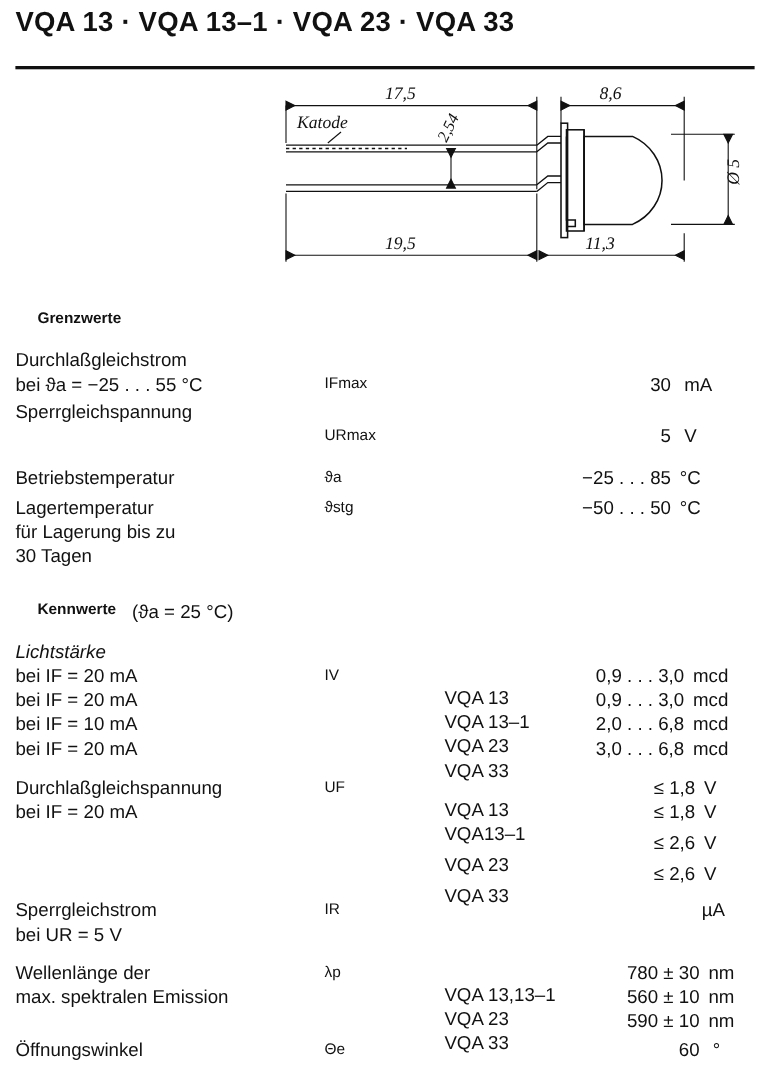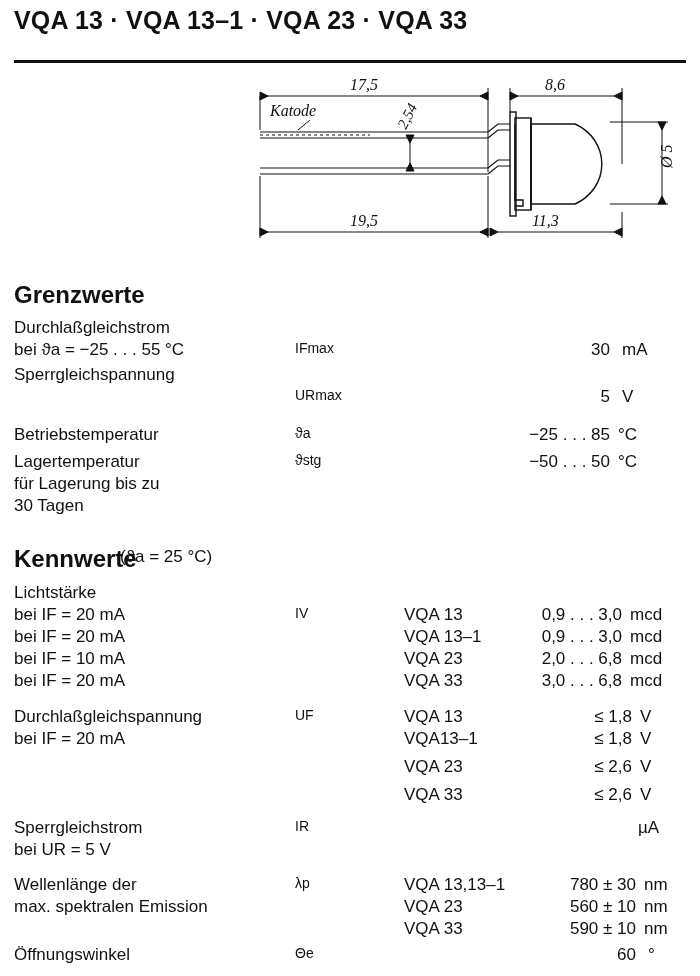--- a/index.html
+++ b/index.html
@@ -47,22 +47,23 @@
     left: 210px;
     top: 72px;
     width: 480px;
     height: 190px;
   }
   .drawing svg { display: block; }
 
   
   .section-heading {
     position: absolute;
-    font-size: 24px;
+    font-size: 14px;
     font-weight: bold;
+    margin-left: 20px;
   }
 
   
   .txt {
     position: absolute;
     font-size: 17px;
     line-height: 19px;
     white-space: nowrap;
   }
   .num-r {
@@ -78,20 +79,21 @@
   }
   .sym {
     position: absolute;
     font-size: 14px;
     white-space: nowrap;
   }
   .type {
     position: absolute;
     font-size: 17px;
     white-space: nowrap;
+    margin-top: 20px;
   }
 </style>
 </head>
 <body>
 
 <div class="page">
 
   <div class="doc-title">VQA 13 · VQA 13–1 · VQA 23 · VQA 33</div>
   <div class="title-rule"></div>
 
@@ -190,21 +192,21 @@
   <div class="txt" style="left:14px; top:452px;">Lagertemperatur</div>
   <div class="txt" style="left:14px; top:474px;">für Lagerung bis zu</div>
   <div class="txt" style="left:14px; top:496px;">30 Tagen</div>
   <div class="sym" style="left:295px; top:452px;">ϑstg</div>
   <div class="num-r" style="left:450px; top:452px; width:160px;">−50 . . . 50</div>
   <div class="unit" style="left:618px; top:452px;">°C</div>
 
   <div class="section-heading" style="left:14px; top:545px;">Kennwerte</div>
   <div class="txt" style="left:120px; top:547px;">(ϑa = 25 °C)</div>
 
-  <div class="txt" style="left:14px; top:583px;">Lichtstärke</div>
+  <div class="txt" style="left:14px; top:583px;font-style:italic;">Lichtstärke</div>
   <div class="sym" style="left:295px; top:605px;">IV</div>
 
   <div class="txt" style="left:14px; top:605px;">bei IF = 20 mA</div>
   <div class="type" style="left:404px; top:605px;">VQA 13</div>
   <div class="num-r" style="left:498px; top:605px; width:124px;">0,9 . . . 3,0</div>
   <div class="unit" style="left:630px; top:605px;">mcd</div>
 
   <div class="txt" style="left:14px; top:627px;">bei IF = 20 mA</div>
   <div class="type" style="left:404px; top:627px;">VQA 13–1</div>
   <div class="num-r" style="left:498px; top:627px; width:124px;">0,9 . . . 3,0</div>

